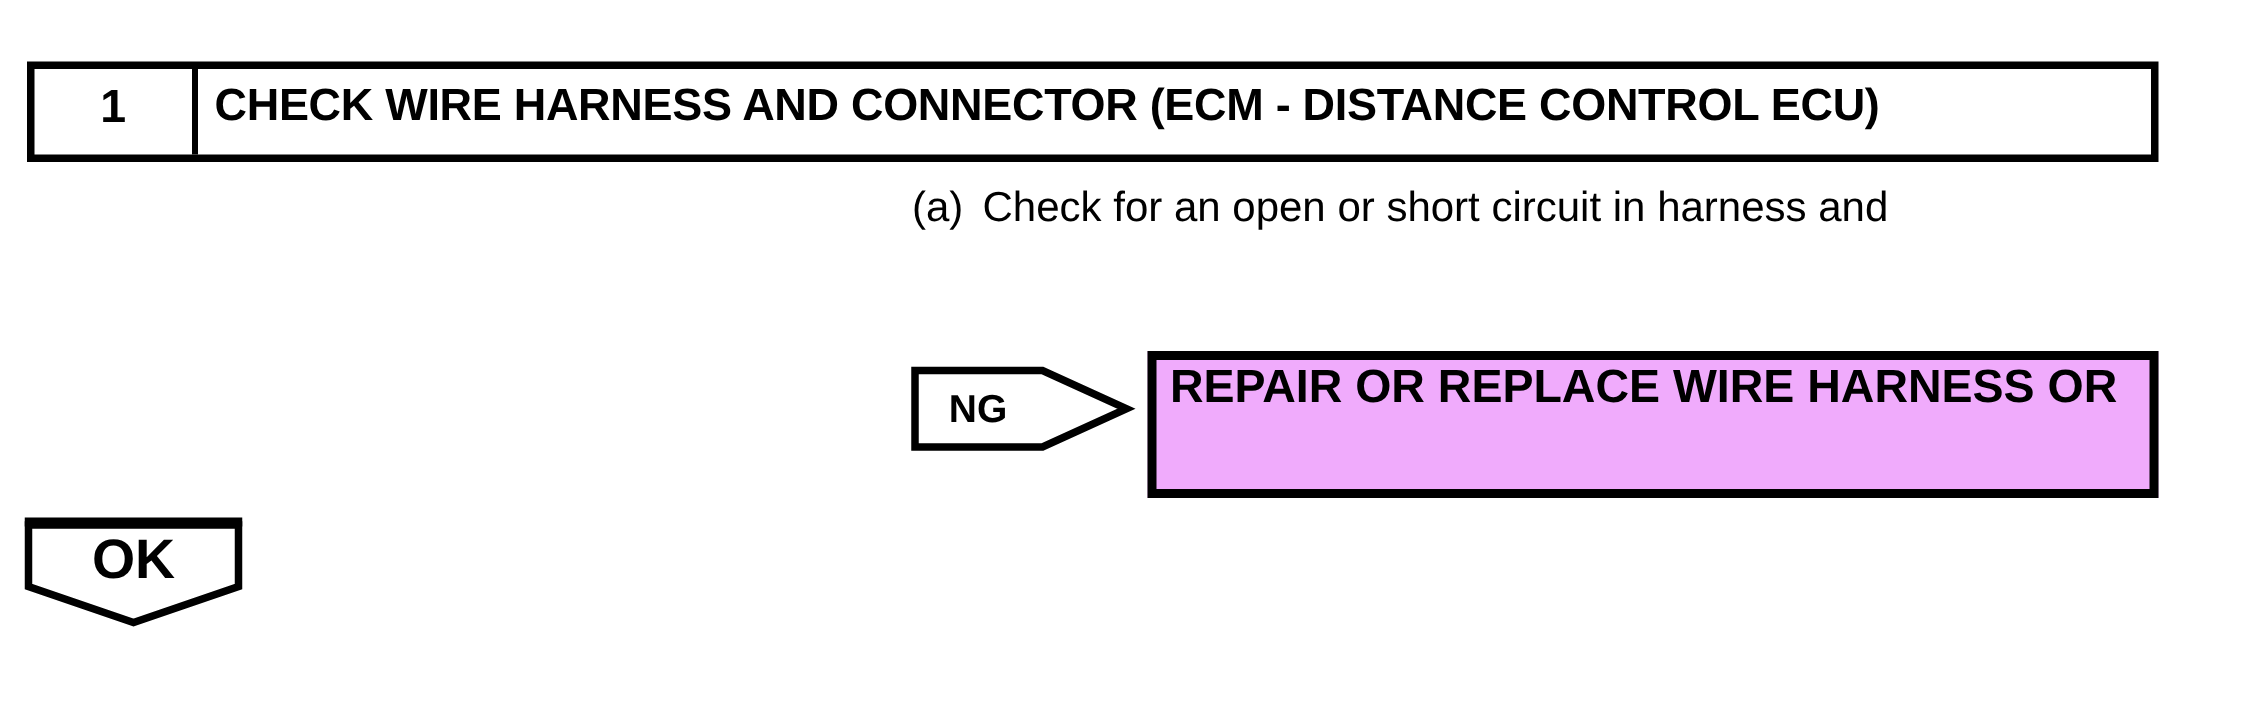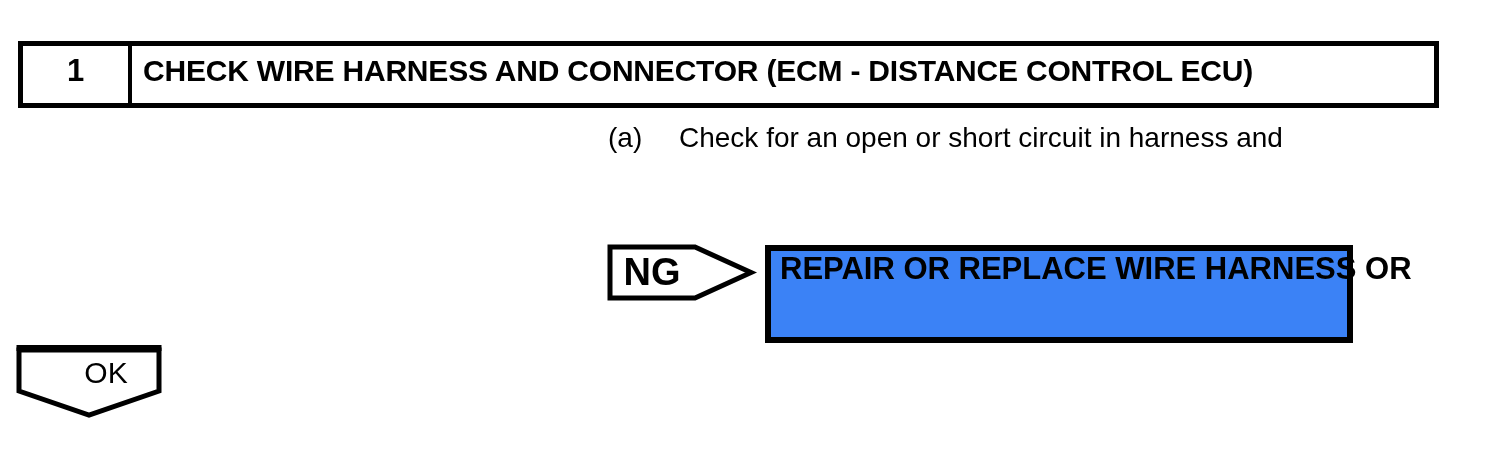--- a/index.html
+++ b/index.html
@@ -47,58 +47,58 @@
 
   
   .instruction {
     position: absolute;
     left: 608px; top: 118px;
     display: flex;
     font-size: 28px;
     line-height: 39px;
   }
   .instruction-label { width: 47px; }
-  .instruction-text div { white-space: nowrap; margin-left: 24px; }
+  .instruction-text div { white-space: nowrap; }
 
   
   .ng-svg { position: absolute; left: 605px; top: 242px; }
   .ng-label {
     position: absolute;
     left: 608px; top: 245px;
     width: 88px; height: 55px;
     display: flex;
     align-items: center;
     justify-content: center;
     font-weight: bold;
-    font-size: 38px;
+    font-size: 26px;
   }
   .action-box {
     position: absolute;
-    left: 765px; top: 245px;
-    width: 588px; height: 98px;
+    left: 765px; top: 234px;
+    width: 674px; height: 98px;
     border: 6px solid #000;
-    background: #3b82f6;
+    background: #f0abfc;
     padding: 2px 0 0 9px;
     font-weight: bold;
     font-size: 31px;
     line-height: 32px;
   }
   .action-box div { white-space: nowrap; }
 
   
   .ok-svg { position: absolute; left: 14px; top: 341px; }
   .ok-label {
     position: absolute;
-    left: 36px; top: 354px;
+    left: 19px; top: 354px;
     width: 140px; height: 38px;
     display: flex;
     align-items: center;
     justify-content: center;
-    font-weight: normal;
-    font-size: 30px;
+    font-weight: bold;
+    font-size: 37px;
   }
 </style>
 </head>
 <body>
 
 <div class="page">
 
   <div class="step-header">
     <div class="step-number">1</div>
     <div class="step-title">CHECK WIRE HARNESS AND CONNECTOR (ECM - DISTANCE CONTROL ECU)</div>

